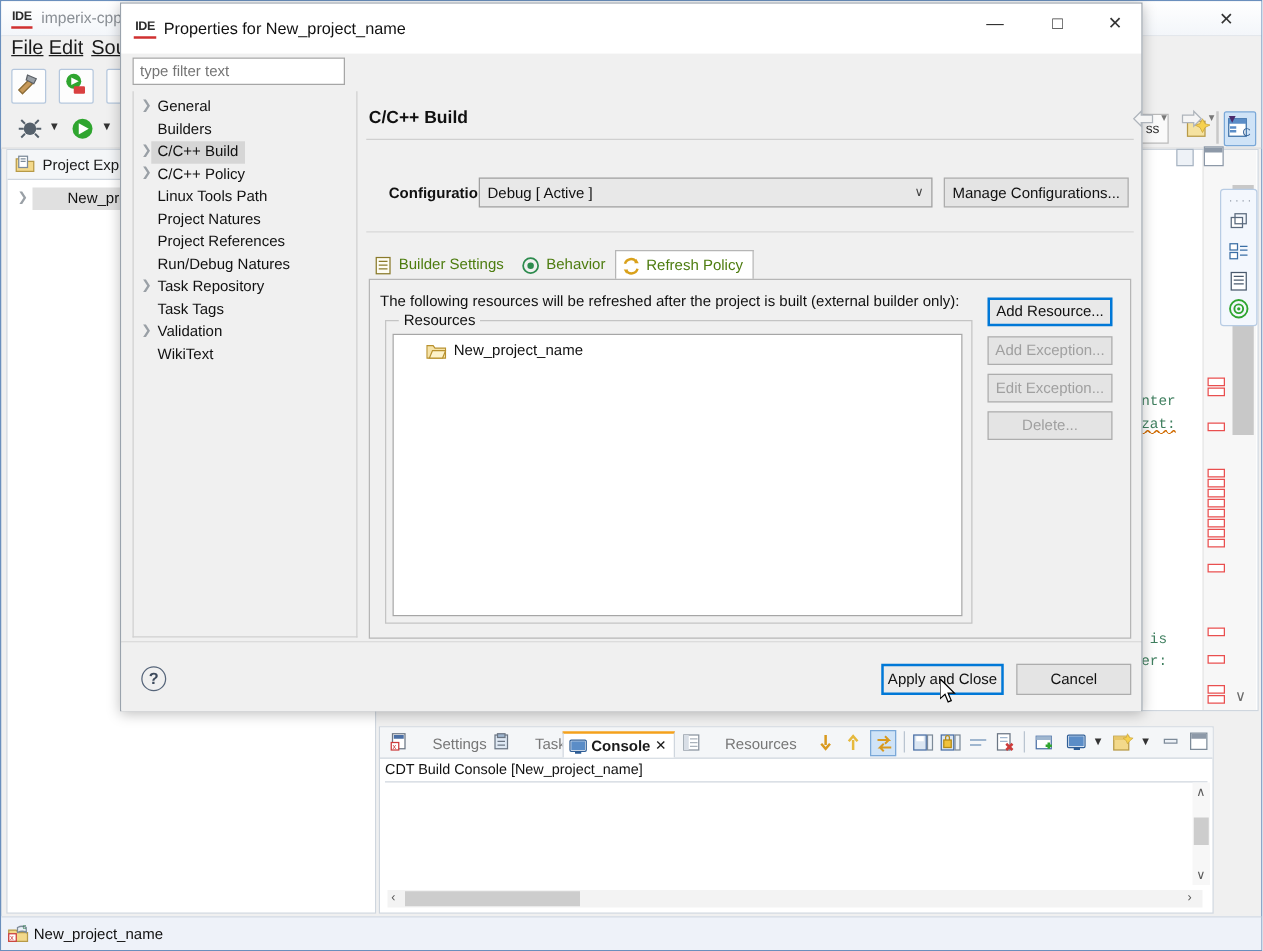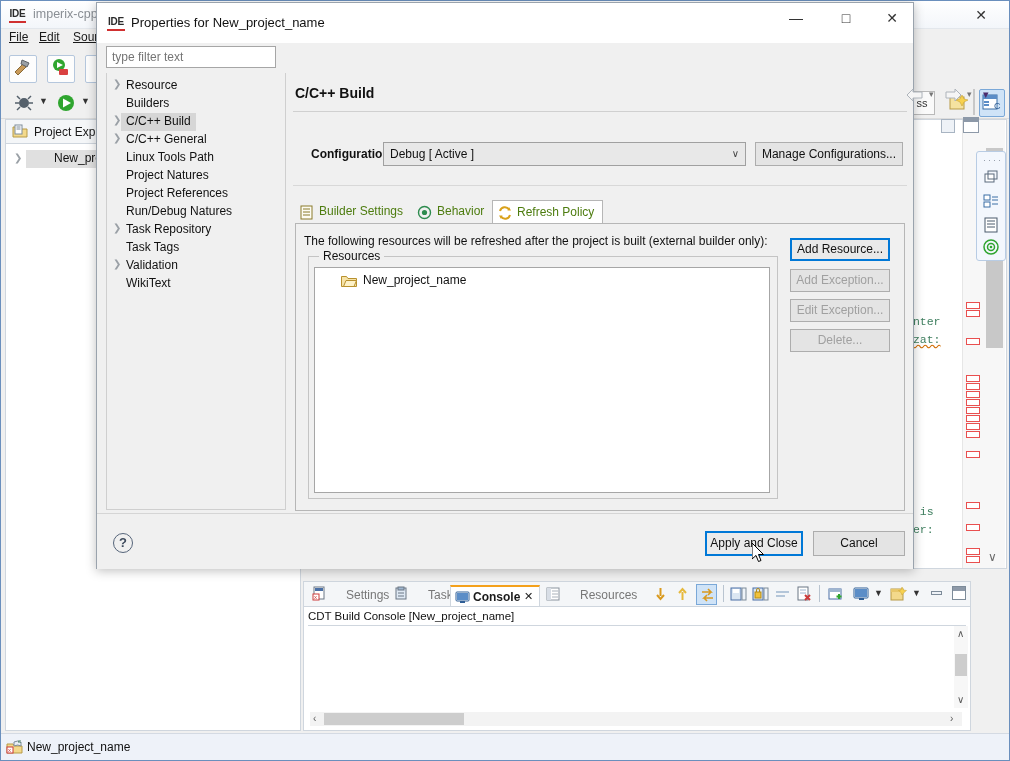--- a/index.html
+++ b/index.html
@@ -42,21 +42,21 @@
     width: 44px; height: 24px;
     color: #333; font-size: 14px; text-align: center; line-height: 24px;
   }
 
   .ide-menubar {
     position: absolute; left: 0; top: 28px; width: 1008px; height: 22px;
     background: #f0f0f0;
   }
   .ide-menu-item {
     position: absolute; top: 1px;
-    font-size: 12px; color: #1a1a1a;
+    font-size: 16px; color: #1a1a1a;
   }
   .ide-menu-item u { text-decoration: underline; }
 
   .ide-toolbar1 {
     position: absolute; left: 0; top: 50px; width: 1008px; height: 36px;
     background: #f0f0f0;
   }
   .ide-toolbar2 {
     position: absolute; left: 0; top: 86px; width: 1008px; height: 32px;
     background: #f0f0f0;
@@ -662,29 +662,29 @@
       <div class="dlg-wbtn" style="left:726px">□</div>
       <div class="dlg-wbtn" style="left:772px">✕</div>
     </div>
 
     <div class="dlg-body">
 
       <input class="filter-input" type="text" placeholder="type filter text" style="">
 
       <div class="tree-panel">
         <div class="tree-exp" style="top:5px">❯</div>
-        <div class="tree-item" style="top:4px">Resource</div>
+        <div class="tree-item" style="top:4px">General</div>
 
         <div class="tree-item" style="top:22px">Builders</div>
 
         <div class="tree-exp" style="top:41px">❯</div>
         <div class="tree-item sel" style="top:40px">C/C++ Build</div>
 
         <div class="tree-exp" style="top:59px">❯</div>
-        <div class="tree-item" style="top:58px">C/C++ General</div>
+        <div class="tree-item" style="top:58px">C/C++ Policy</div>
 
         <div class="tree-item" style="top:76px">Linux Tools Path</div>
         <div class="tree-item" style="top:94px">Project Natures</div>
         <div class="tree-item" style="top:112px">Project References</div>
         <div class="tree-item" style="top:130px">Run/Debug Natures</div>
 
         <div class="tree-exp" style="top:149px">❯</div>
         <div class="tree-item" style="top:148px">Task Repository</div>
 
         <div class="tree-item" style="top:166px">Task Tags</div>

